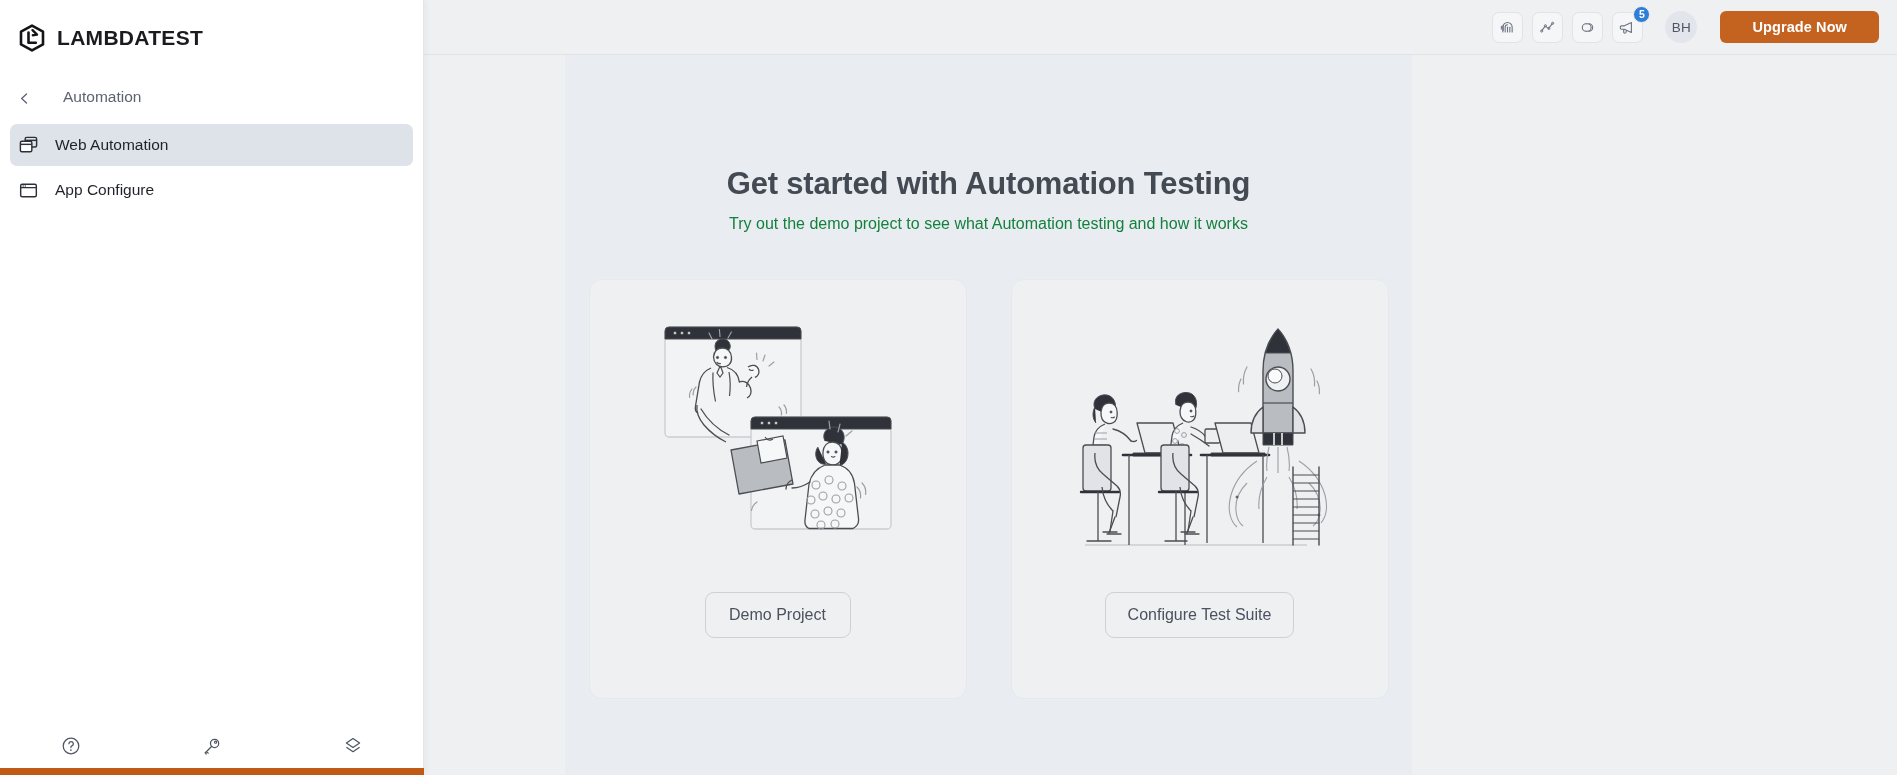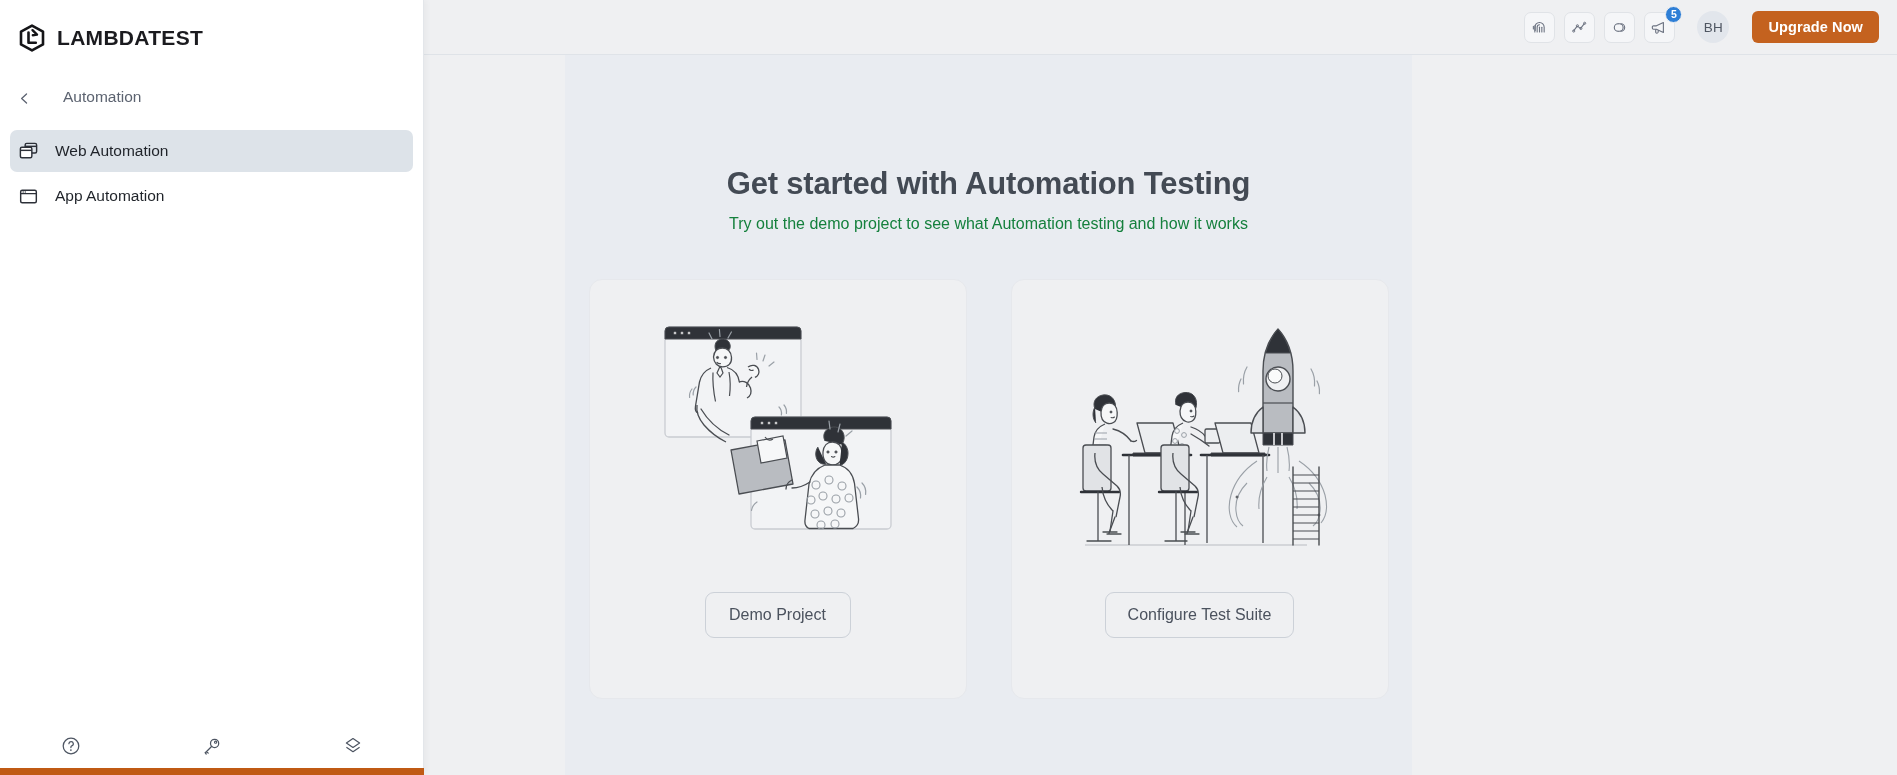--- a/index.html
+++ b/index.html
@@ -31,21 +31,21 @@
     color: #1b1b1f;
   }
   .nav-back {
     display: flex; align-items: center; gap: 32px;
     padding: 0 0 0 18px; height: 44px;
     margin-top: 17px;
   }
   .chev { width: 13px; height: 13px; flex: 0 0 13px; color: #5b6270; }
   .nav-back-label { font-size: 15.5px; color: #5c6370; }
 
-  .nav-list { margin-top: 11px; padding: 0 10px; }
+  .nav-list { margin-top: 5px; padding: 0 10px; }
   .nav-item {
     display: flex; align-items: center; gap: 16px;
     height: 42px; padding-left: 8px;
     border-radius: 7px; cursor: pointer;
     margin-bottom: 3px;
   }
   .nav-item.active { background: #dde3e9; }
   .nav-ico { width: 21px; height: 21px; flex: 0 0 21px; color: #2c3038; }
   .nav-label { font-size: 15.5px; color: #1f2329; font-weight: 400; }
   .nav-item.active .nav-label { font-weight: 500; }
@@ -97,21 +97,21 @@
     width: 32px; height: 32px; border-radius: 50%;
     background: #e2e6ec; color: #4f5662;
     display: flex; align-items: center; justify-content: center;
     font-size: 13.5px; font-weight: 500; letter-spacing: .4px;
     margin-left: 13px; cursor: pointer;
   }
   .upgrade {
     margin-left: 14px;
     background: #c4621f; color: #fff;
     border: none; border-radius: 6px;
-    height: 32px; padding: 0 16px;
+    height: 32px; padding: 0 32px;
     font-size: 14.5px; font-weight: 700;
     font-family: "Liberation Sans", sans-serif;
     cursor: pointer; letter-spacing: .1px;
   }
 
   
   .main {
     position: absolute; left: 424px; top: 55px;
     width: 1473px; height: 720px;
     background: #eff0f2;
@@ -200,21 +200,21 @@
       </div>
       <div class="nav-item">
         <span class="nav-ico">
           <svg viewBox="0 0 22 22" fill="none">
             <rect x="2.8" y="4.5" width="16.4" height="13" rx="1.6" stroke="currentColor" stroke-width="1.5"></rect>
             <path d="M2.8 8h16.4" stroke="currentColor" stroke-width="1.3"></path>
             <circle cx="5.4" cy="6.25" r=".72" fill="currentColor"></circle>
             <circle cx="7.6" cy="6.25" r=".72" fill="currentColor"></circle>
           </svg>
         </span>
-        <span class="nav-label">App Automation</span>
+        <span class="nav-label">App Configure</span>
       </div>
     </nav>
 
     <div class="sidebar-footer">
       <div class="foot-btn">
         <svg viewBox="0 0 20 20" fill="none">
           <circle cx="10" cy="10" r="7.8" stroke="currentColor" stroke-width="1.25"></circle>
           <path d="M7.9 7.7a2.2 2.2 0 1 1 2.8 2.2c-.6.2-.8.7-.8 1.3v.4" stroke="currentColor" stroke-width="1.25" stroke-linecap="round"></path>
           <circle cx="9.9" cy="14.1" r=".85" fill="currentColor"></circle>
         </svg>

